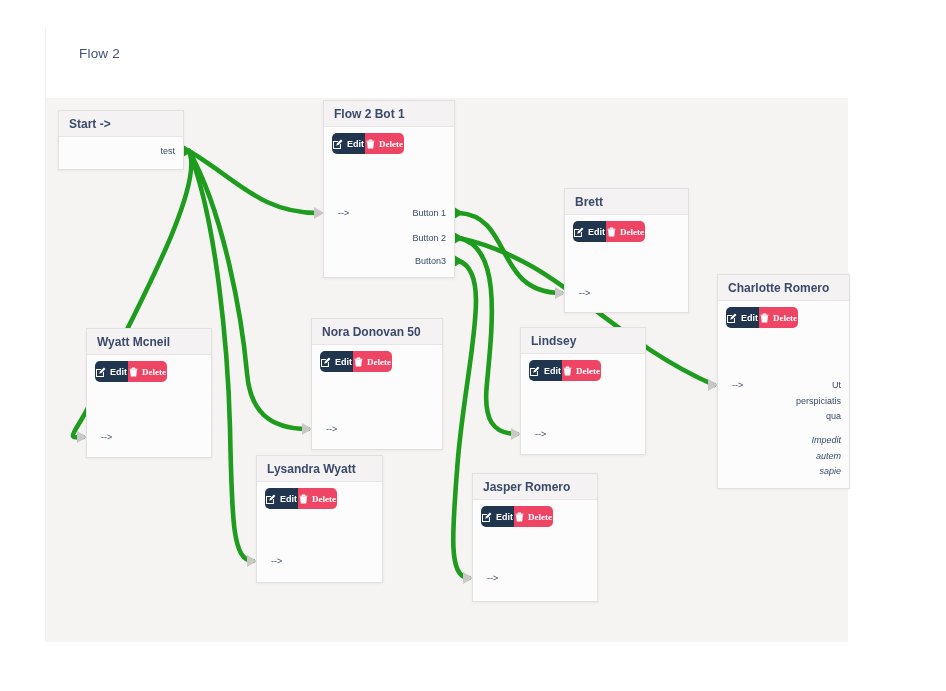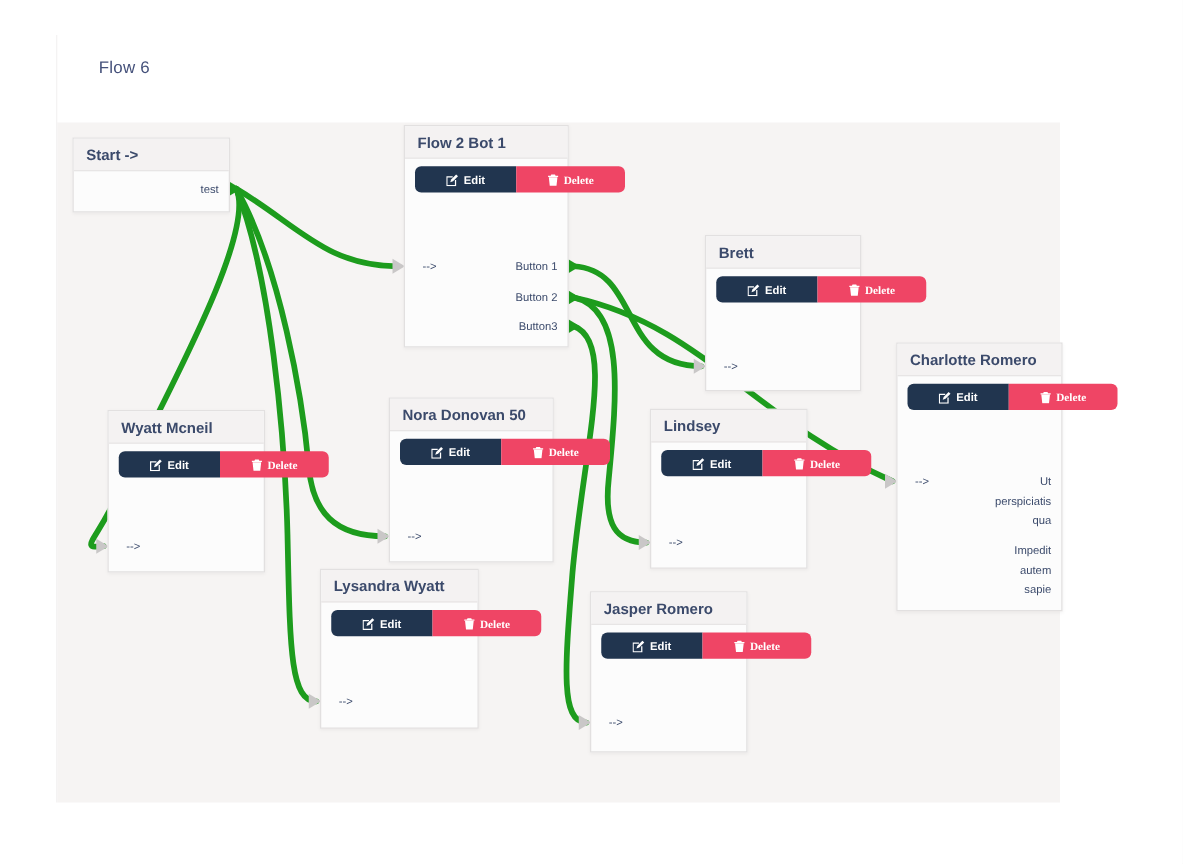--- a/index.html
+++ b/index.html
@@ -5,34 +5,34 @@
   html,body{margin:0;padding:0;background:#ffffff;font-family:"Liberation Sans",sans-serif;}
   .stage{position:relative;width:946px;height:691px;overflow:hidden;background:#ffffff;}
   .panel{position:absolute;left:45px;top:28px;width:802px;border-left:1px solid #f1efef;}
   .panel-header{position:relative;width:802px;height:70px;background:#ffffff;}
   .flow-title{position:absolute;left:33px;top:18px;font-size:13.5px;color:#44507a;letter-spacing:.2px;}
   .canvas{position:relative;width:802px;height:544px;background:#f6f4f3;}
   .edges{position:absolute;left:0;top:0;width:802px;height:544px;}
   .node{position:absolute;background:#fcfcfc;border:1px solid #e2e0e0;box-shadow:0 1px 3px rgba(0,0,0,.05);box-sizing:border-box;}
   .node-header{height:26px;background:#f4f2f2;border-bottom:1px solid #e7e5e5;font-weight:bold;font-size:12px;color:#3b4a6b;padding:6px 10px 0;box-sizing:border-box;white-space:nowrap;overflow:hidden;}
   .btn-row{position:absolute;left:8px;top:32px;display:flex;}
-  .btn{height:21px;font-size:9px;font-weight:bold;color:#fff;display:flex;align-items:center;gap:4px;padding:0 25px;cursor:pointer;}
+  .btn{height:21px;font-size:9px;font-weight:bold;color:#fff;display:flex;align-items:center;gap:4px;padding:0 1px;cursor:pointer;}
   .btn-edit{background:#21354f;border-radius:5px 0 0 5px;}
   .btn-delete{background:#ef4565;border-radius:0 5px 5px 0;font-family:Liberation Serif, serif;}
   .io{position:absolute;font-size:9px;color:#3b4a6b;line-height:15.5px;white-space:nowrap;}
   .io.in{text-align:left;}
   .io.out{text-align:right;}
 </style>
 </head>
 <body>
 
 <div class="stage">
   <div class="panel">
     <div class="panel-header">
-      <div class="flow-title">Flow 6</div>
+      <div class="flow-title">Flow 2</div>
     </div>
     <div class="canvas">
       <svg class="edges" xmlns="http://www.w3.org/2000/svg" width="802" height="544">
           <path d="M143,53 C192,82 215,115 272,115" fill="none" stroke="#1d9c1d" stroke-width="4.6" stroke-linecap="round"></path>
           <path d="M143,53 C160,90 80,230 47,300 C30,336 17,341 37,339" fill="none" stroke="#1d9c1d" stroke-width="4.6" stroke-linecap="round"></path>
           <path d="M143,53 C178,115 196,220 201,275 C204,312 222,331 262,331" fill="none" stroke="#1d9c1d" stroke-width="4.6" stroke-linecap="round"></path>
           <path d="M143,53 C170,120 182,250 184,330 C186,420 186,463 207,463" fill="none" stroke="#1d9c1d" stroke-width="4.6" stroke-linecap="round"></path>
           <path d="M413,115 C467,118 448,195 515,195" fill="none" stroke="#1d9c1d" stroke-width="4.6" stroke-linecap="round"></path>
           <path d="M413,140 C515,162 558,238 668,287" fill="none" stroke="#1d9c1d" stroke-width="4.6" stroke-linecap="round"></path>
           <path d="M413,140 C455,149 447,222 441,285 C437,322 447,336 471,336" fill="none" stroke="#1d9c1d" stroke-width="4.6" stroke-linecap="round"></path>
@@ -121,21 +121,21 @@
               </svg>
               <span>Delete</span>
             </div>
           </div>
           <div class="io in" style="left: 14px; top: 103px;">--&gt;</div>
           <div class="io out" style="right: 8px; top: 103px; margin-left: 32px;">
             <div>Ut</div>
             <div>perspiciatis</div>
             <div>qua</div>
           </div>
-          <div class="io out" style="right: 8px; top: 158px;">
+          <div class="io out" style="right: 8px; top: 158px; font-style: italic;">
             <div>Impedit</div>
             <div>autem</div>
             <div>sapie</div>
           </div>
         </div>
         <div class="node" style="left: 40px; top: 230px; width: 126px; height: 130px;">
           <div class="node-header">Wyatt Mcneil</div>
           <div class="btn-row">
             <div class="btn btn-edit" style="background: rgb(33, 53, 79);">
               <svg width="10" height="10" viewBox="0 0 12 12">

